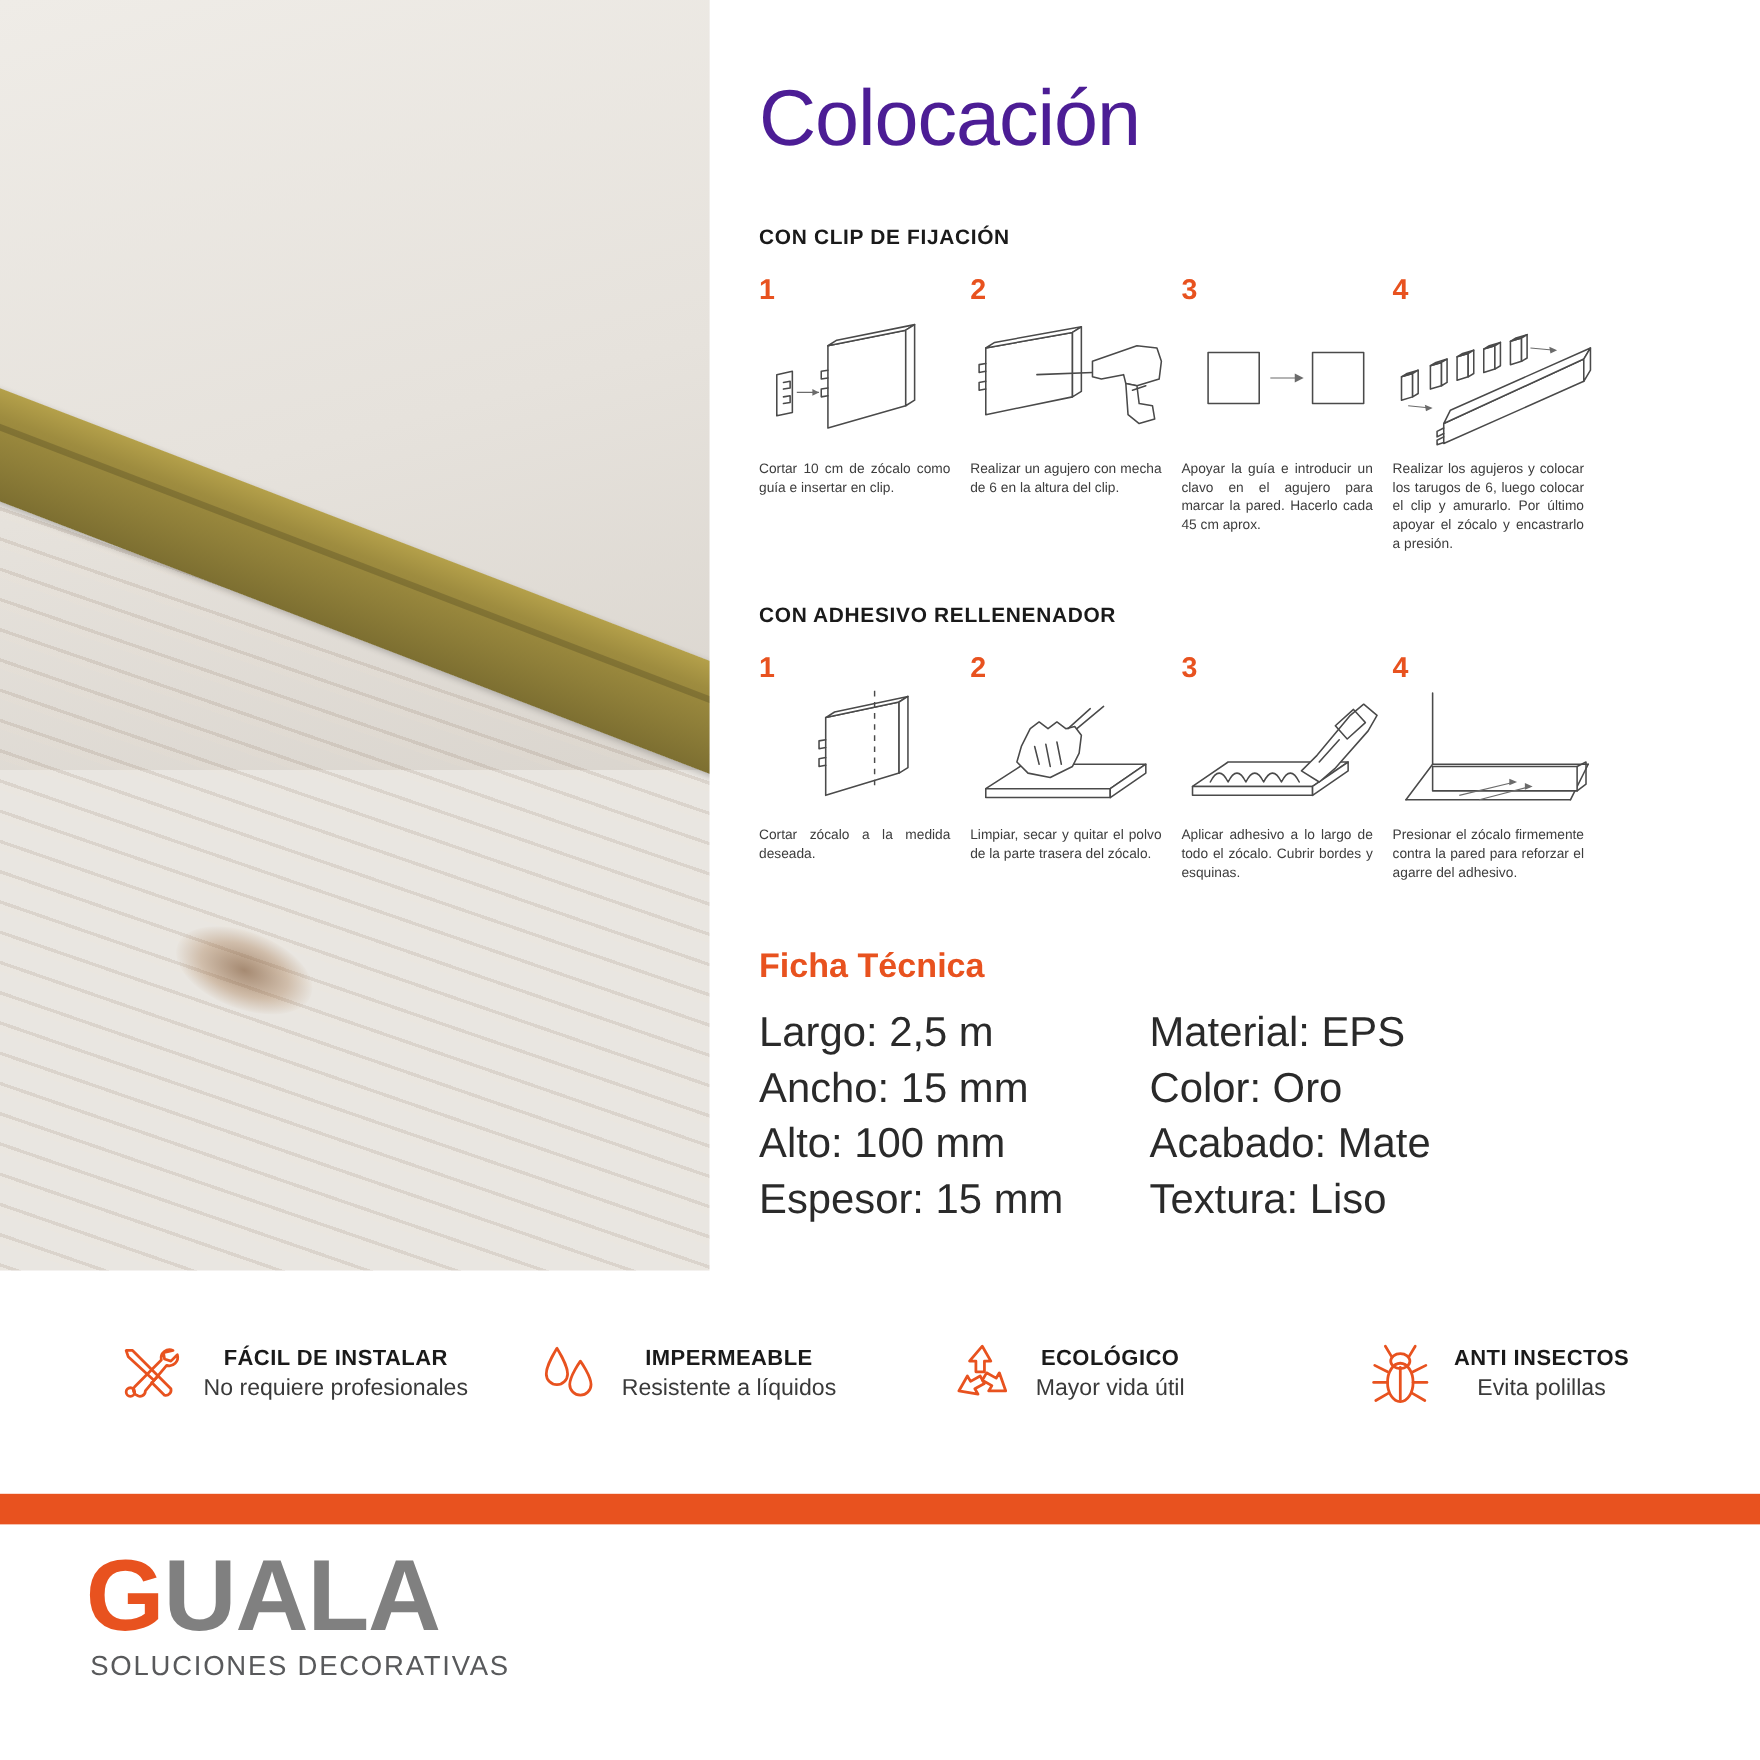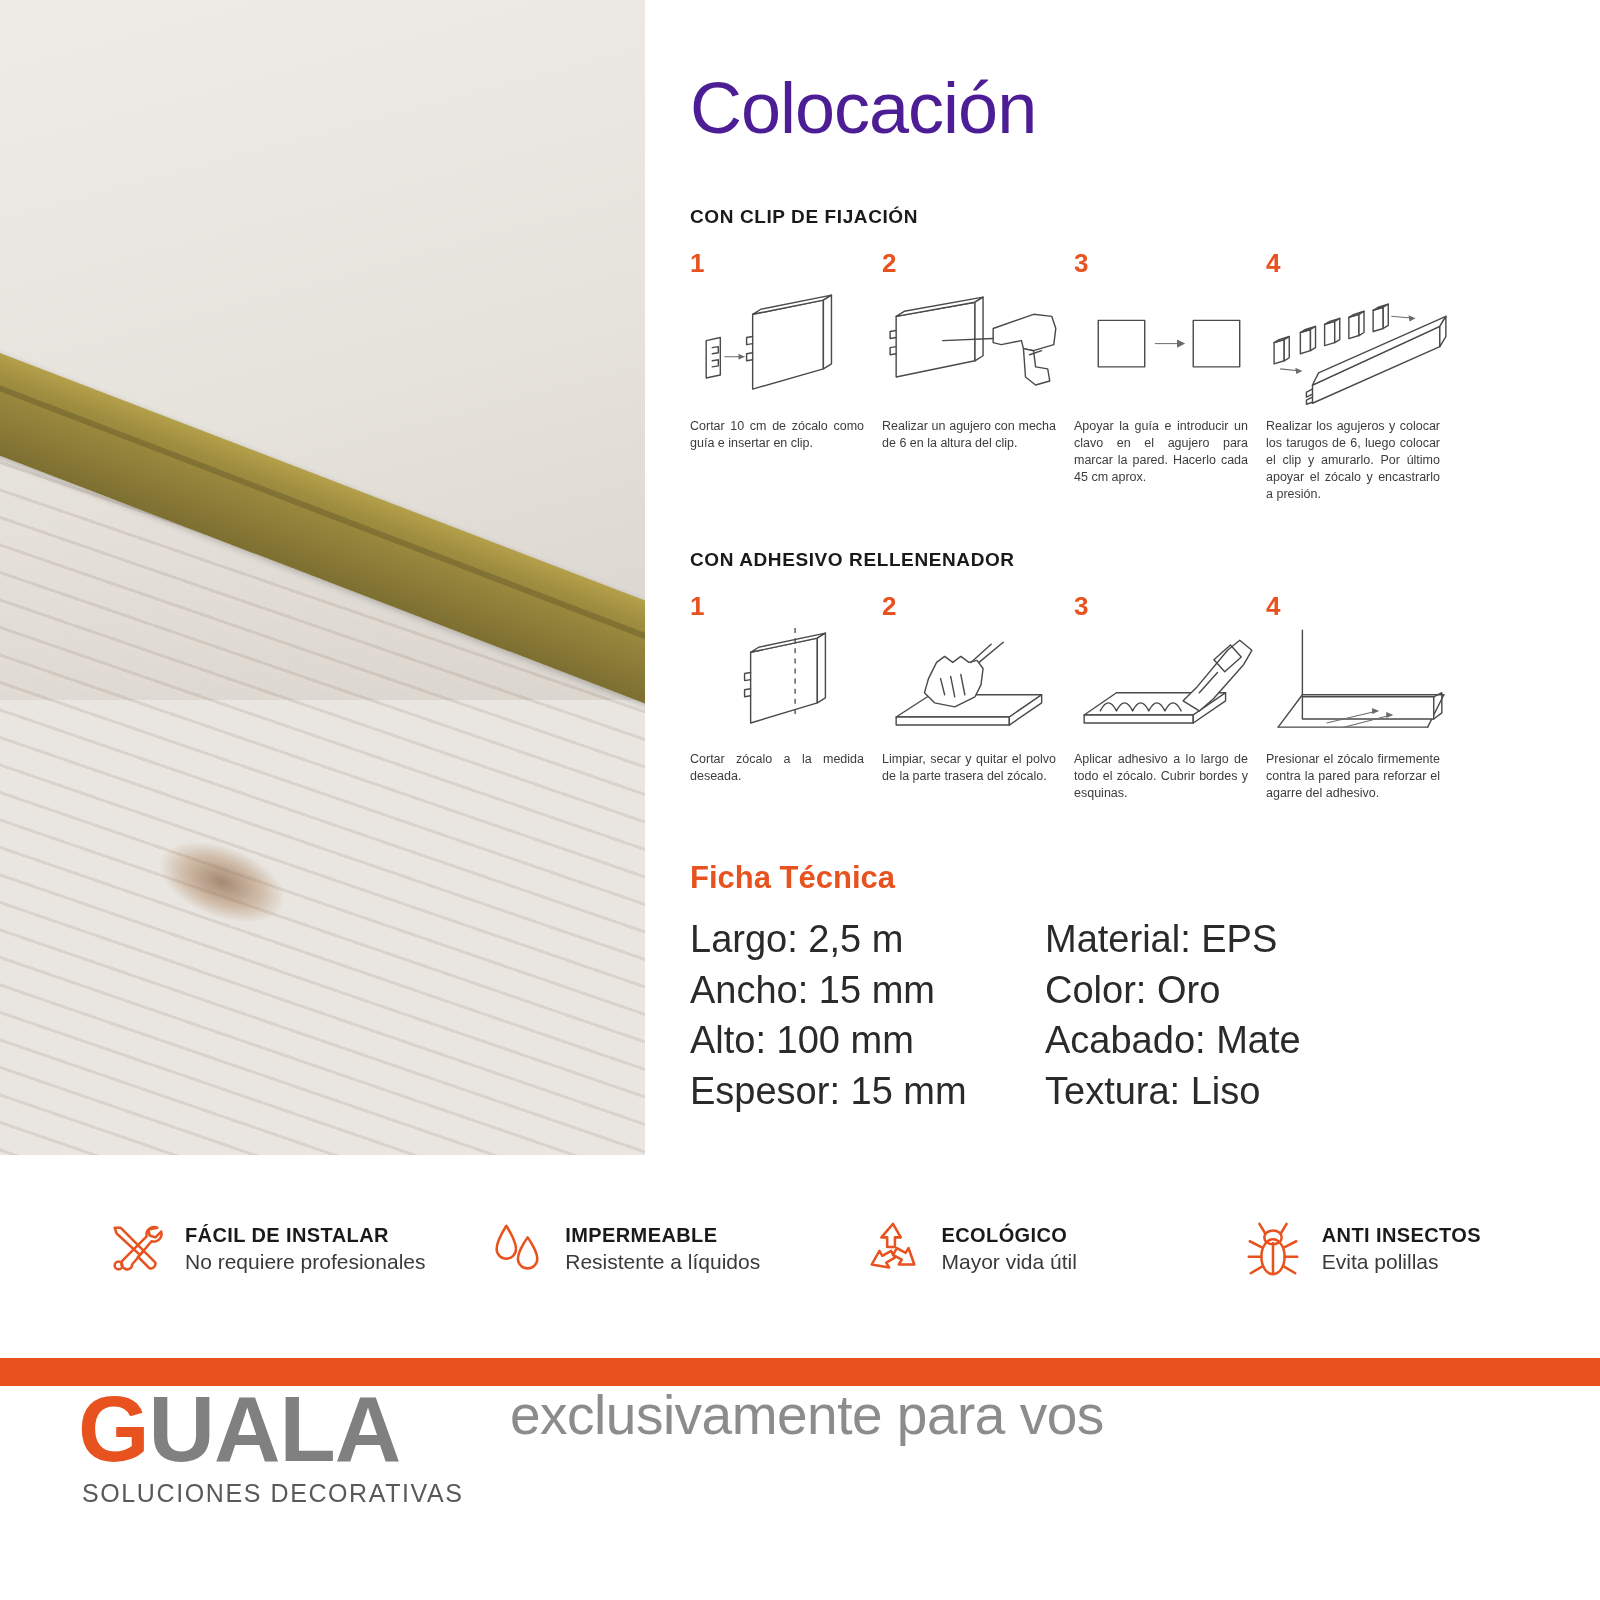--- a/index.html
+++ b/index.html
@@ -174,20 +174,21 @@
     width: 1600px;
     height: 128px;
     display: flex;
     align-items: center;
   }
   .feature {
     display: flex;
     align-items: center;
     flex: 1;
     padding-left: 14px;
+    text-align: center;
   }
   .feature:nth-child(1) { padding-left: 105px; }
   .feature:nth-child(2) { padding-left: 22px; }
   .feature:nth-child(3) { padding-left: 18px; }
   .feature:nth-child(4) { padding-left: 22px; }
   .feature-icon {
     width: 62px;
     height: 62px;
     margin-right: 18px;
     flex-shrink: 0;
@@ -219,20 +220,21 @@
 
   
   .footer {
     position: absolute;
     left: 0;
     top: 1386px;
     width: 1600px;
     height: 166px;
     background: #ffffff;
     display: flex;
+    align-items: center;
   }
   .logo-block {
     width: 500px;
     padding-left: 78px;
   }
   .logo-word {
     font-size: 92px;
     font-weight: 700;
     line-height: 0.95;
     letter-spacing: -1px;
@@ -544,17 +546,16 @@
   </div>
 
   <div class="orange-bar"></div>
 
   <div class="footer">
     <div class="logo-block">
       <div class="logo-word"><span class="logo-g">G</span><span class="logo-rest">UALA</span></div>
       <div class="logo-sub">SOLUCIONES DECORATIVAS</div>
     </div>
     <div class="tagline">
-      <div>exclusivamente para vos</div>
     </div>
   </div>
 
 </div>
 
 </body></html>

